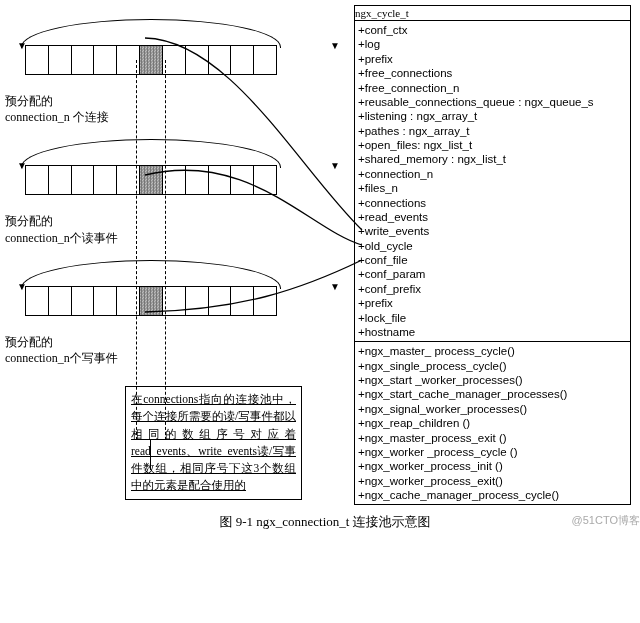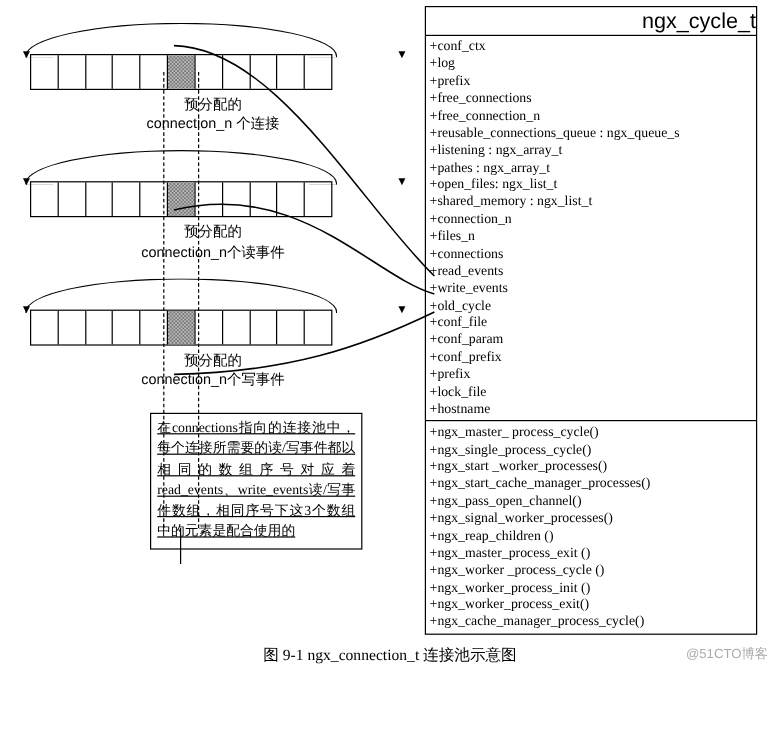--- a/index.html
+++ b/index.html
@@ -18,29 +18,29 @@
   .left-col {
     width: 345px;
     position: relative;
     padding-top: 40px;
   }
   .right-col {
     width: 275px;
     border: 1.5px solid #000;
   }
   .class-title {
-    text-align: right;
-    font-family: Liberation Sans, sans-serif;
-    font-size: 18px;
+    text-align: left;
+    font-family: Liberation Serif, serif;
+    font-size: 11px;
     border-bottom: 1.5px solid #000;
     padding: 1px 0;
   }
   .field-list, .method-list {
     padding: 2px 3px;
-    font-family: Liberation Serif, serif;
+    font-family: Liberation Sans, sans-serif;
     font-size: 11.5px;
     line-height: 1.25;
   }
   .field-list {
     border-bottom: 1.5px solid #000;
   }
   .field-list div, .method-list div {
     white-space: nowrap;
   }
   
@@ -75,27 +75,26 @@
     border-radius: 130px 130px 0 0 / 28px 28px 0 0;
   }
   .arc-arrow-left, .arc-arrow-right {
     position: absolute;
     font-size: 10px;
     line-height: 1;
   }
   .arc-arrow-left { top: -4px; left: 12px; }
   .arc-arrow-right { top: -4px; right: 10px; }
   .pool-label {
-    text-align: center;
     font-size: 12px;
-    margin-top: 4px;
+    margin-top: 18px;
     line-height: 1.35;
   }
   .pool-label .sub {
-    font-family: Liberation Sans, sans-serif;
+    font-family: Liberation Serif, serif;
   }
   
   .dash-band {
     position: absolute;
     top: 55px;
     left: 131px;
     width: 28px;
     height: 380px;
     border-left: 1.5px dashed #000;
     border-right: 1.5px dashed #000;
@@ -249,21 +248,20 @@
         <div>+conf_prefix</div>
         <div>+prefix</div>
         <div>+lock_file</div>
         <div>+hostname</div>
       </div>
     <div class="method-list" id="methods">
         <div>+ngx_master_ process_cycle()</div>
         <div>+ngx_single_process_cycle()</div>
         <div>+ngx_start _worker_processes()</div>
         <div>+ngx_start_cache_manager_processes()</div>
-        <div>+ngx_pass_open_channel()</div>
         <div>+ngx_signal_worker_processes()</div>
         <div>+ngx_reap_children ()</div>
         <div>+ngx_master_process_exit ()</div>
         <div>+ngx_worker _process_cycle ()</div>
         <div>+ngx_worker_process_init ()</div>
         <div>+ngx_worker_process_exit()</div>
         <div>+ngx_cache_manager_process_cycle()</div>
       </div>
   </div>
 </div>

